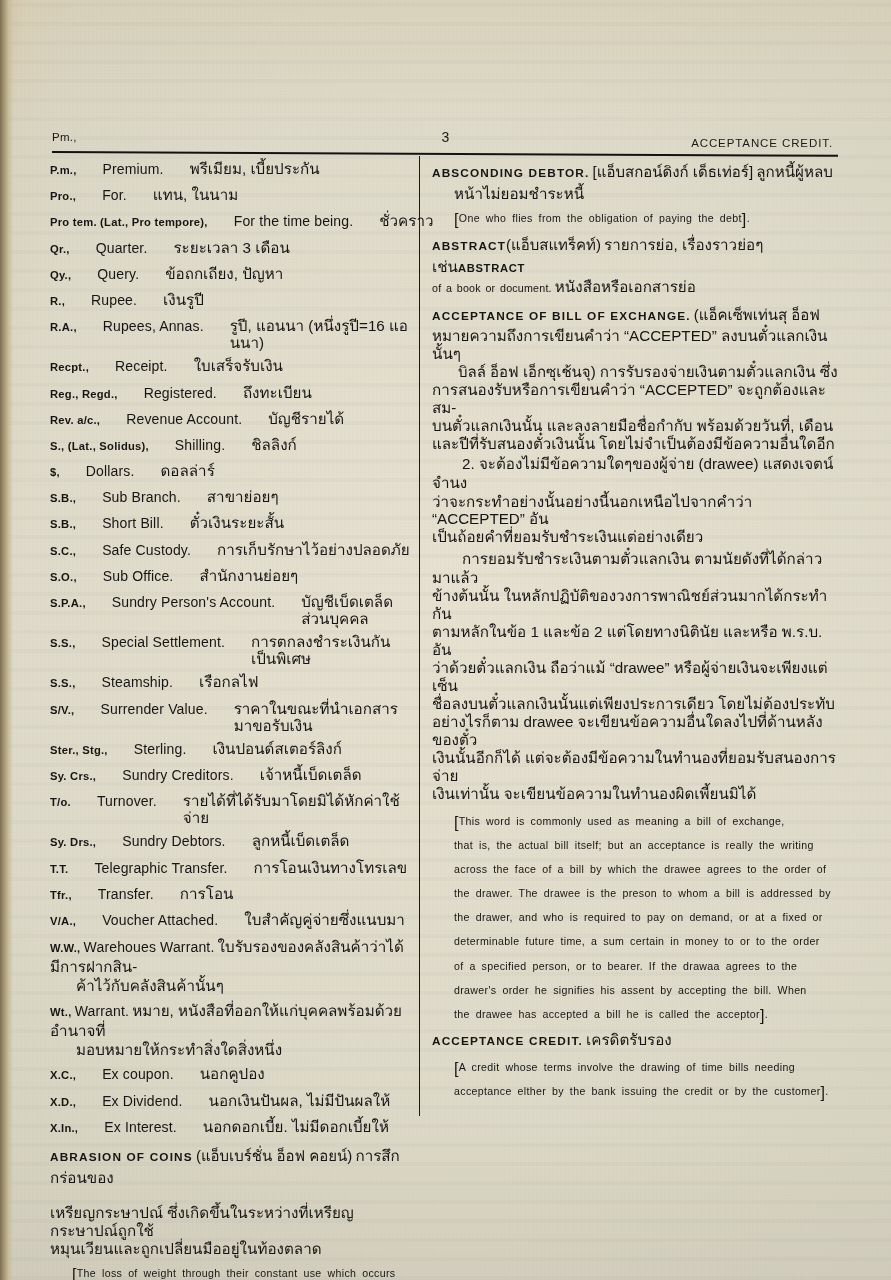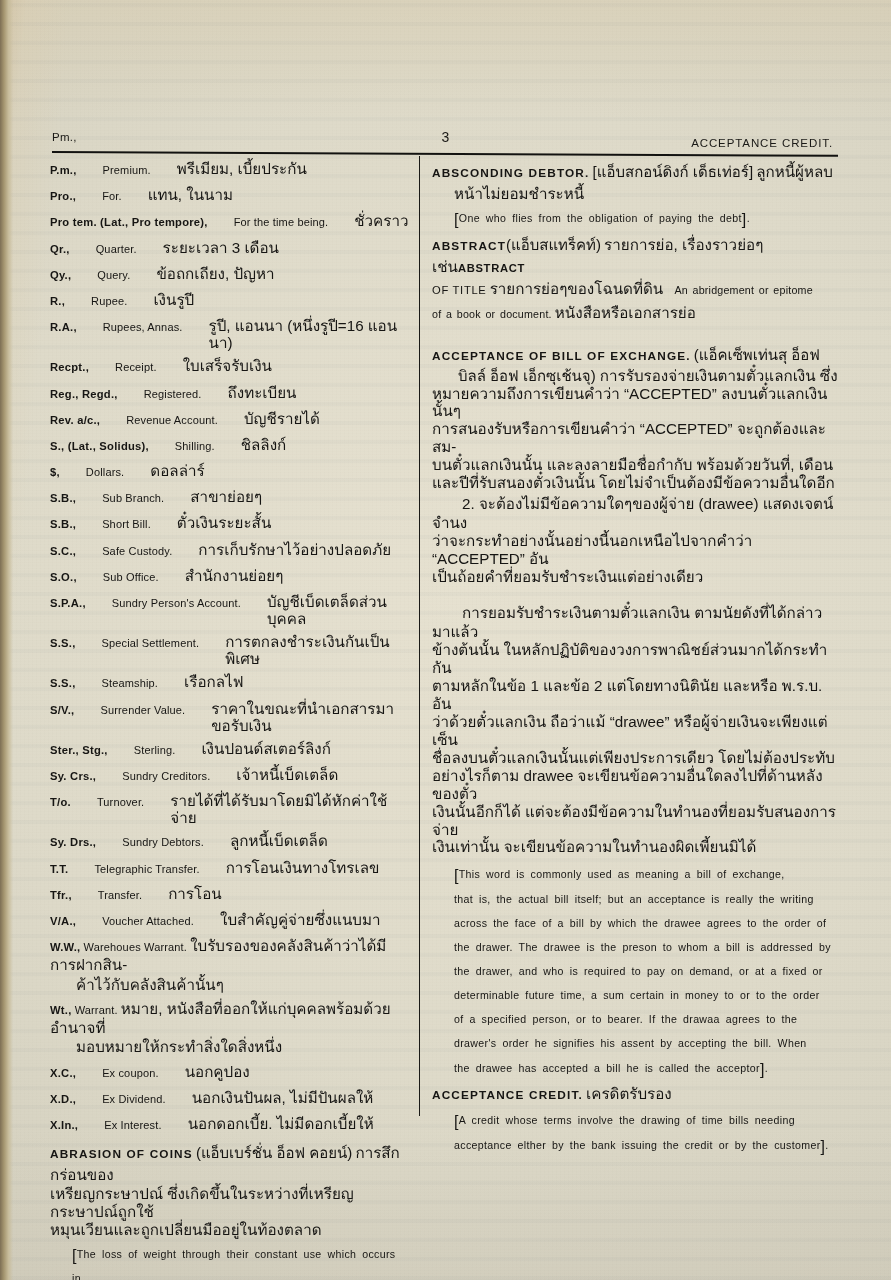--- a/index.html
+++ b/index.html
@@ -114,21 +114,21 @@
     margin-bottom: 6.2px;
   }
   .abbr-key {
     font-weight: bold;
     font-size: 11.2px;
     white-space: nowrap;
     flex: 0 0 auto;
     letter-spacing: 0.25px;
   }
   .abbr-mid {
-    font-size: 11px;
+    font-size: 14px;
     white-space: nowrap;
     flex: 0 0 auto;
     letter-spacing: 0.15px;
   }
   .abbr-th {
     font-size: 15.2px;
     line-height: 1.12;
   }
   .abbr-wrap {
     display: block;
@@ -387,73 +387,68 @@
       <div class="abbr-row">
         <span class="abbr-key">X.In.,</span>
         <span class="abbr-mid">Ex Interest.</span>
         <span class="abbr-th">นอกดอกเบี้ย.  ไม่มีดอกเบี้ยให้</span>
       </div>
 
       <div class="headword-block" style="margin-top:2px;">
         <span class="headword">ABRASION OF COINS</span>
         <span class="phon">(แอ็บเบร์ชั่น อ็อฟ คอยน์)</span>
         <span class="body-th">การสึกกร่อนของ</span>
-        <span class="body-th tight" style="display:block;">เหรียญกระษาปณ์      ซึ่งเกิดขึ้นในระหว่างที่เหรียญกระษาปณ์ถูกใช้</span>
+        <span class="body-th tight" style="display:block;margin-top:16px;">เหรียญกระษาปณ์      ซึ่งเกิดขึ้นในระหว่างที่เหรียญกระษาปณ์ถูกใช้</span>
         <span class="body-th tight" style="display:block;">หมุนเวียนและถูกเปลี่ยนมืออยู่ในท้องตลาด</span>
         <div class="gloss">
           <span class="brk">[</span><span>The loss of weight through their constant use which occurs in</span><br>
           <span>coins which are In circulation or passing from hand to hand</span><span class="brk">]</span>
         </div>
       </div>
     </div>
 
     <div class="col" id="col-right">
 
       <div class="headword-block">
         <span class="headword">ABSCONDING DEBTOR.</span>
         <span class="phon">[แอ็บสกอน์ดิงก์ เด็ธเท่อร์]</span>
         <span class="body-th">ลูกหนี้ผู้หลบ</span>
         <span class="cont" style="padding-left:22px;">หน้าไม่ยอมชำระหนี้</span>
         <div class="gloss" style="line-height:2.0; margin-top:5px; margin-bottom:2px;">
           <span class="brk">[</span><span>One who flies from the obligation of paying the debt</span><span class="brk">]</span>.
         </div>
       </div>
 
-      <div class="headword-block" style="margin-bottom:16px;">
+      <div class="headword-block" style="margin-bottom:2px;">
         <span class="headword">ABSTRACT</span><span class="phon">(แอ็บสแทร็คท์)</span>
         <span class="body-th">รายการย่อ, เรื่องราวย่อๆเช่น</span><span class="en" style="letter-spacing:0.7px;">ABSTRACT</span>
-        <div style="line-height:2.1; margin-top:2px;">
-          <span class="en" style="font-weight:normal;letter-spacing:0.7px;">OF TITLE</span>
-          <span class="body-th">รายการย่อๆของโฉนดที่ดิน</span>
-          <span class="eng-run" style="margin-left:8px;">An abridgement or epitome</span>
-        </div>
         <div style="line-height:2.1;">
           <span class="eng-run">of a book or document.</span>
           <span class="body-th">หนังสือหรือเอกสารย่อ</span>
         </div>
       </div>
 
       <div class="headword-block">
         <span class="headword">ACCEPTANCE OF BILL OF EXCHANGE.</span>
         <span class="phon">(แอ็คเซ็พเท่นสุ อ็อฟ</span>
+        <div class="body-th tight">หมายความถึงการเขียนคำว่า “ACCEPTED”  ลงบนตั๋วแลกเงินนั้นๆ</div>
         <div class="body-th tight" style="padding-left:26px;">
           <span class="phon">บิลล์ อ็อฟ เอ็กซุเช้นจุ)</span>
           <span>การรับรองจ่ายเงินตามตั๋วแลกเงิน   ซึ่ง</span>
         </div>
-        <div class="body-th tight">หมายความถึงการเขียนคำว่า “ACCEPTED”  ลงบนตั๋วแลกเงินนั้นๆ</div>
         <div class="body-th tight">การสนองรับหรือการเขียนคำว่า  “ACCEPTED”   จะถูกต้องและสม-</div>
 
         <div class="body-th tight">บนตั๋วแลกเงินนั้น  และลงลายมือชื่อกำกับ  พร้อมด้วยวันที่, เดือน</div>
         <div class="body-th tight">และปีที่รับสนองตั๋วเงินนั้น  โดยไม่จำเป็นต้องมีข้อความอื่นใดอีก</div>
 
         <div class="num-item" style="margin-top:3px;">2.  จะต้องไม่มีข้อความใดๆของผู้จ่าย (drawee) แสดงเจตน์จำนง</div>
         <div class="body-th tight">ว่าจะกระทำอย่างนั้นอย่างนี้นอกเหนือไปจากคำว่า “ACCEPTED”  อัน</div>
         <div class="body-th tight">เป็นถ้อยคำที่ยอมรับชำระเงินแต่อย่างเดียว</div>
 
-        <div class="num-item" style="margin-top:18px;">การยอมรับชำระเงินตามตั๋วแลกเงิน  ตามนัยดังที่ได้กล่าวมาแล้ว</div>
+        <div class="num-item" style="margin-top:4px;">การยอมรับชำระเงินตามตั๋วแลกเงิน  ตามนัยดังที่ได้กล่าวมาแล้ว</div>
         <div class="body-th tight">ข้างต้นนั้น    ในหลักปฏิบัติของวงการพาณิชย์ส่วนมากได้กระทำกัน</div>
         <div class="body-th tight">ตามหลักในข้อ 1 และข้อ 2 แต่โดยทางนิตินัย และหรือ พ.ร.บ. อัน</div>
         <div class="body-th tight">ว่าด้วยตั๋วแลกเงิน  ถือว่าแม้ “drawee” หรือผู้จ่ายเงินจะเพียงแต่เซ็น</div>
         <div class="body-th tight">ชื่อลงบนตั๋วแลกเงินนั้นแต่เพียงประการเดียว     โดยไม่ต้องประทับ</div>
         <div class="body-th tight">อย่างไรก็ตาม drawee  จะเขียนข้อความอื่นใดลงไปที่ด้านหลังของตั๋ว</div>
         <div class="body-th tight">เงินนั้นอีกก็ได้  แต่จะต้องมีข้อความในทำนองที่ยอมรับสนองการจ่าย</div>
         <div class="body-th tight">เงินเท่านั้น  จะเขียนข้อความในทำนองผิดเพี้ยนมิได้</div>
 
         <div class="gloss" style="line-height:2.28; margin-top:6px;">
           <span class="brk">[</span><span>This word is commonly used as meaning a bill of exchange,</span><br>

